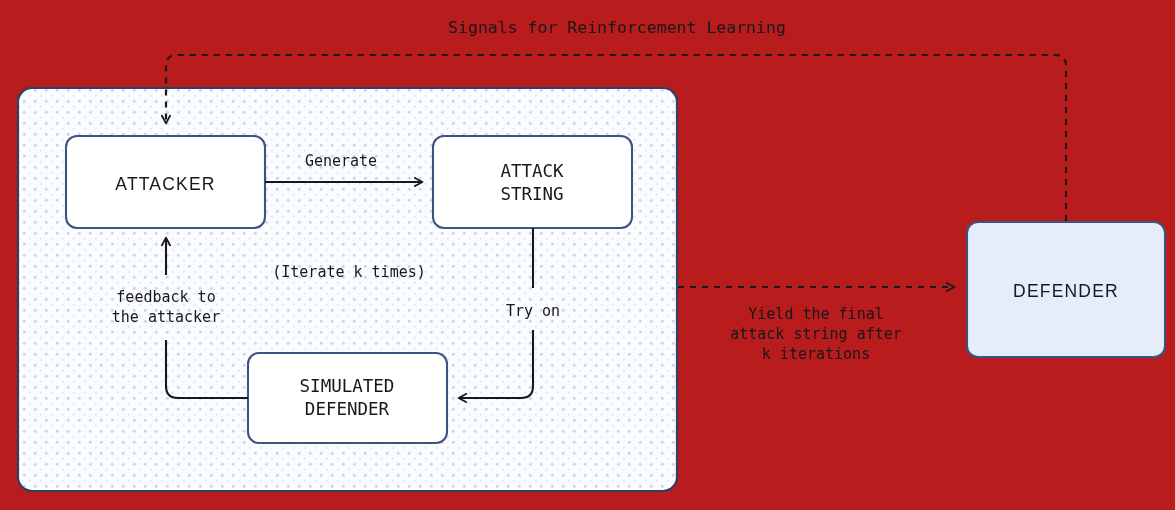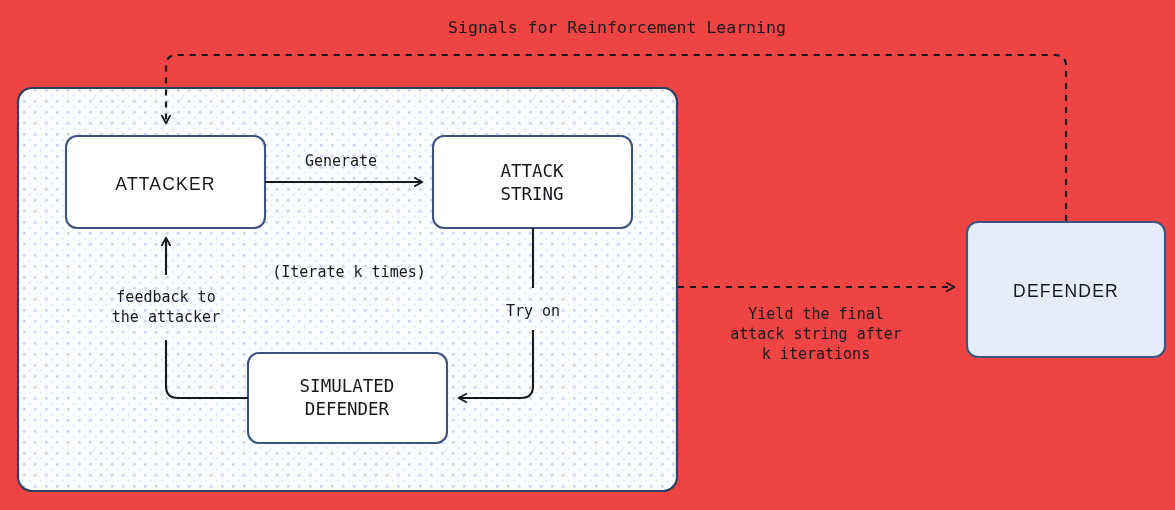--- a/index.html
+++ b/index.html
@@ -7,21 +7,21 @@
     padding: 0;
     background: #ffffff;
   }
   body {
     font-family: "DejaVu Sans Mono", monospace;
   }
   #stage {
     position: relative;
     width: 1175px;
     height: 510px;
-    background: #ef4444;
+    background: #b91c1c;
     overflow: hidden;
   }
   #diagram-svg {
     position: absolute;
     left: 0;
     top: 0;
     width: 1175px;
     height: 510px;
   }
   .mono-label {

